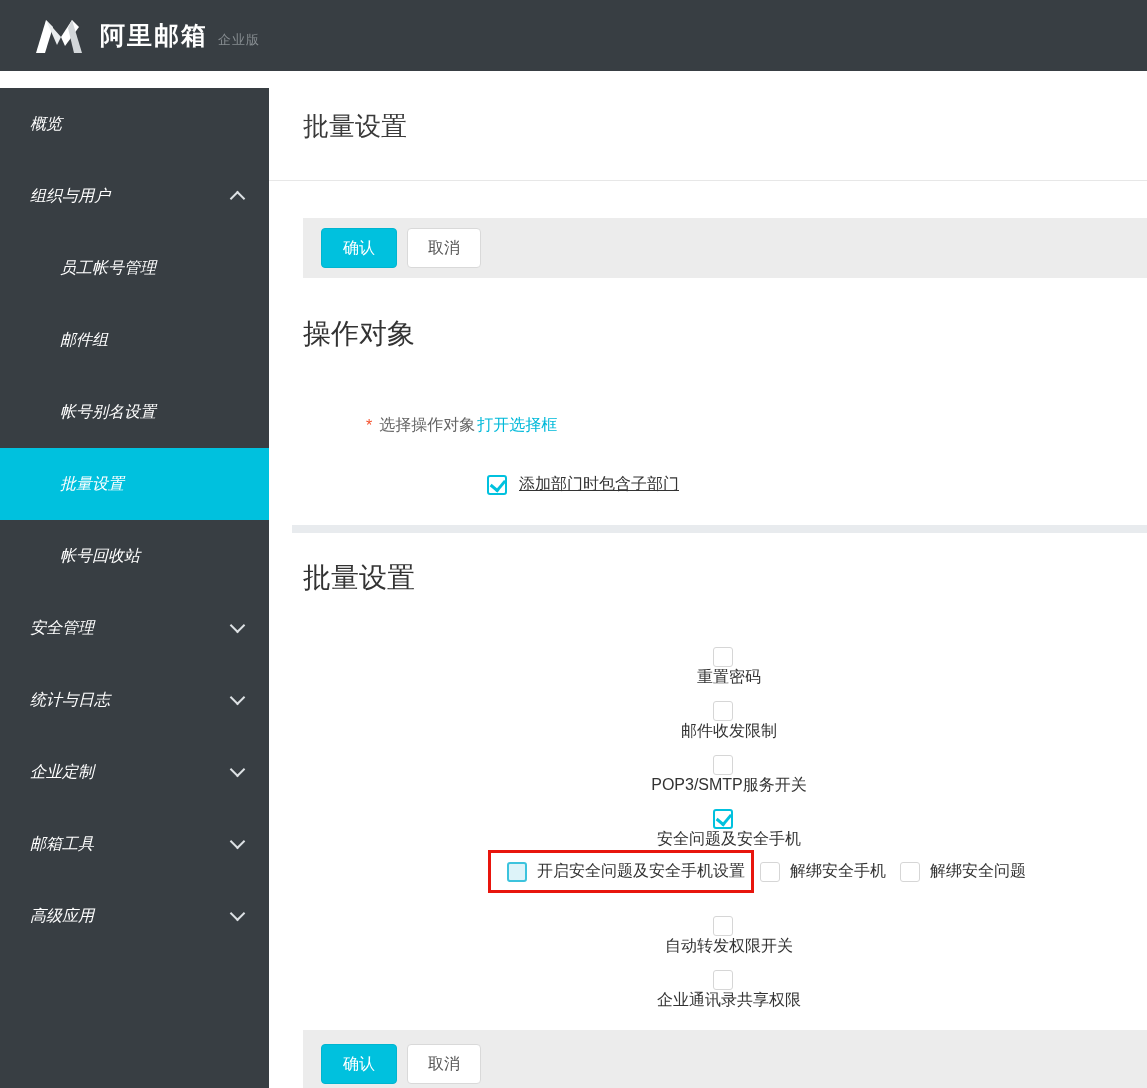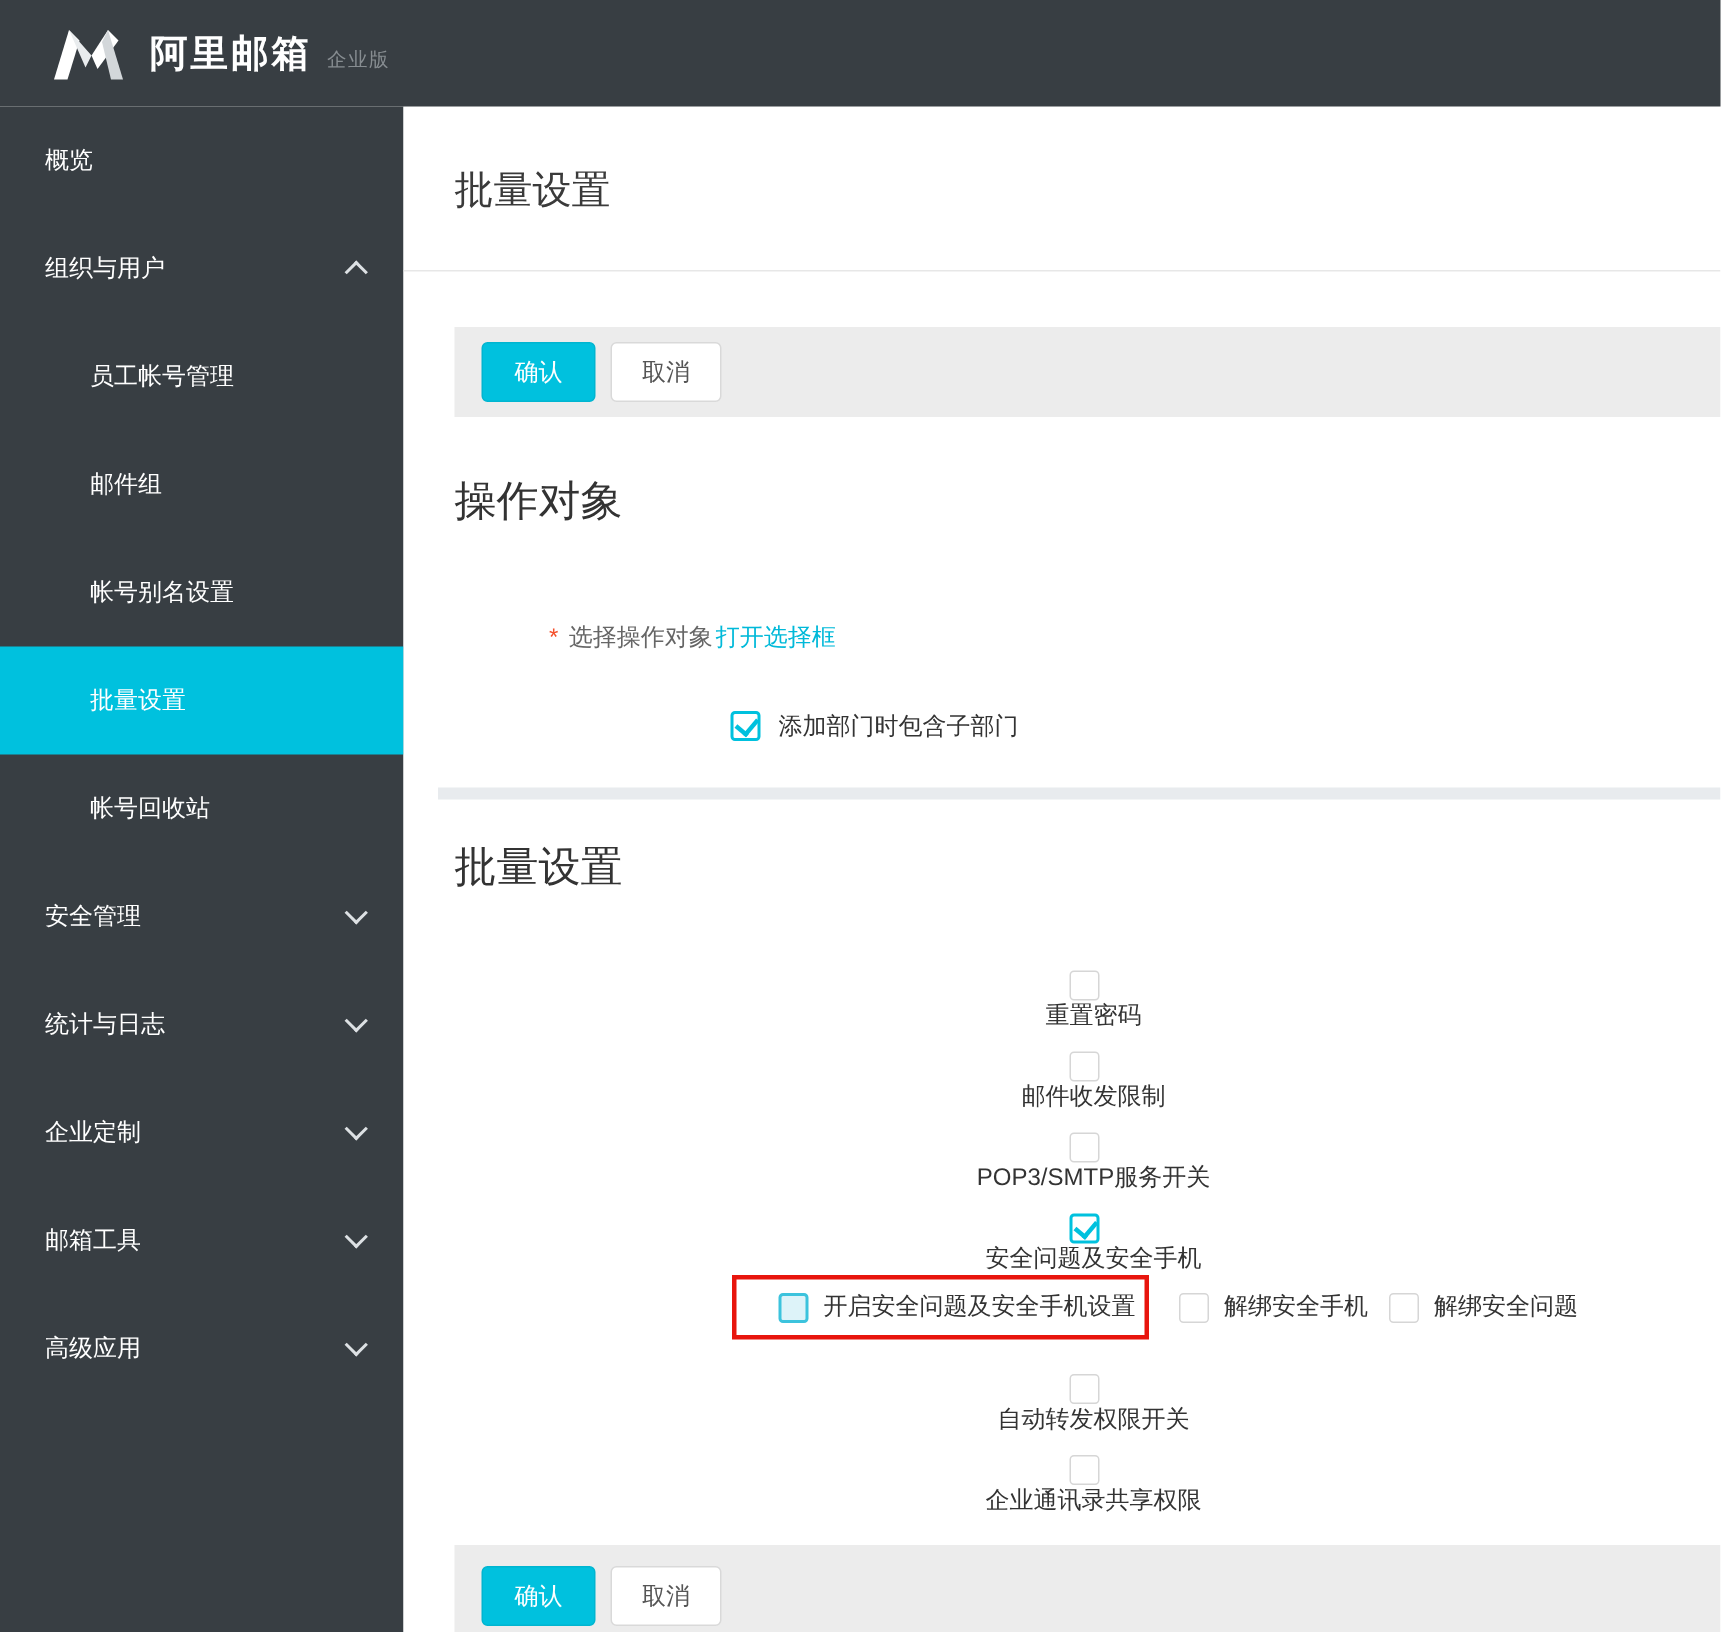--- a/index.html
+++ b/index.html
@@ -8,21 +8,21 @@
     font-family:"Liberation Sans","DejaVu Sans",sans-serif;
     background:#ffffff;color:#333;
   }
   
   .header{position:absolute;top:0;left:0;width:1147px;height:71px;background:#383e43;display:flex;align-items:center;z-index:5;}
   .logo-wrap{display:flex;align-items:center;margin-left:34px;}
   .logo-m{display:block;}
   .brand-name{color:#ffffff;font-size:25px;font-weight:bold;letter-spacing:2px;margin-left:16px;}
   .edition{color:#878d91;font-size:13px;margin-left:10px;margin-top:8px;letter-spacing:1px;}
   
-  .sidebar{position:absolute;top:71px;left:0;width:269px;bottom:0;background:#383e43;}
+  .sidebar{position:absolute;top:88px;left:0;width:269px;bottom:0;background:#383e43;font-style:italic;}
   .nav-item{height:72px;display:flex;align-items:center;color:#ffffff;font-size:16px;
     padding:0 26px 0 30px;box-sizing:border-box;cursor:pointer;}
   .nav-item .label{flex:1;}
   .nav-item.l2{padding-left:60px;}
   .nav-item.selected{background:#00c1de;}
   .chev{width:9px;height:9px;border-right:2px solid #dde1e4;border-bottom:2px solid #dde1e4;flex:none;}
   .chev.up{transform:rotate(-135deg);margin-top:5px;}
   .chev.down{transform:rotate(45deg);margin-top:-5px;}
   
   .main{position:absolute;top:71px;left:269px;right:0;bottom:0;background:#fff;overflow:hidden;}
@@ -39,28 +39,28 @@
   .field-row{margin:62px 0 0 97px;font-size:16px;display:flex;align-items:center;}
   .req{color:#f4502c;margin-right:7px;}
   .field-label{color:#666;margin-right:2px;}
   .link{color:#00b9d9;text-decoration:none;cursor:pointer;}
   
   .cb{width:20px;height:20px;box-sizing:border-box;border:1px solid #d6d6d6;border-radius:3px;background:#fff;position:relative;flex:none;cursor:pointer;}
   .cb.checked{border:2px solid #00c1de;}
   .cb.checked::after{content:"";position:absolute;left:4px;top:0px;width:7px;height:11px;
     border-right:3px solid #00c1de;border-bottom:3px solid #00c1de;transform:rotate(40deg);}
   .cb.hl{border:2px solid #3cc3dd;background:#ddf3f9;}
-  .include-row{margin:38px 0 16px 218px;display:flex;align-items:flex-start;font-size:16px;color:#333;}
+  .include-row{margin:38px 0 16px 218px;display:flex;align-items:flex-end;font-size:16px;color:#333;text-decoration:underline;}
   .include-row .cb{margin-right:12px;}
   .section-sep{height:8px;background:#e8ebee;margin:30px 0 0 23px;}
   .opt-list{margin-top:50px;}
   .opt-row{display:flex;align-items:center;margin:0 0 34px 42px;height:20px;font-size:16px;color:#333;flex-direction:column;}
   .opt-row .cb{margin-right:13px;}
   .sub-row{display:flex;align-items:center;margin:-13px 0 23px 219px;font-size:16px;color:#333;}
-  .hl-box{display:flex;align-items:center;border:3px solid #e8150d;padding:8px 6px 8px 28px;margin-right:20px;}
+  .hl-box{display:flex;align-items:center;border:3px solid #e8150d;padding:8px 6px 8px 16px;margin-right:6px;}
   .hl-box .cb{margin-right:9px;}
   .sub-row .cb{margin-right:10px;}
   .sub-gap{width:14px;flex:none;}
 </style>
 </head>
 <body>
 
 <div class="header">
   <div class="logo-wrap">
     <svg class="logo-m" width="50" height="36" viewBox="0 0 50 36">

